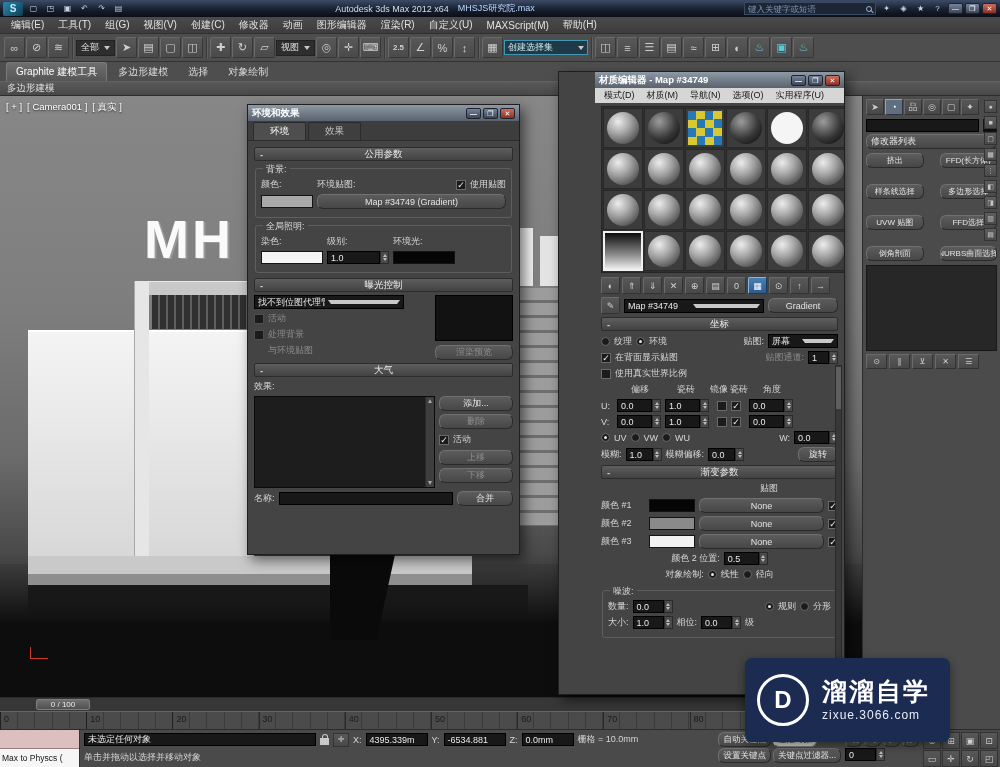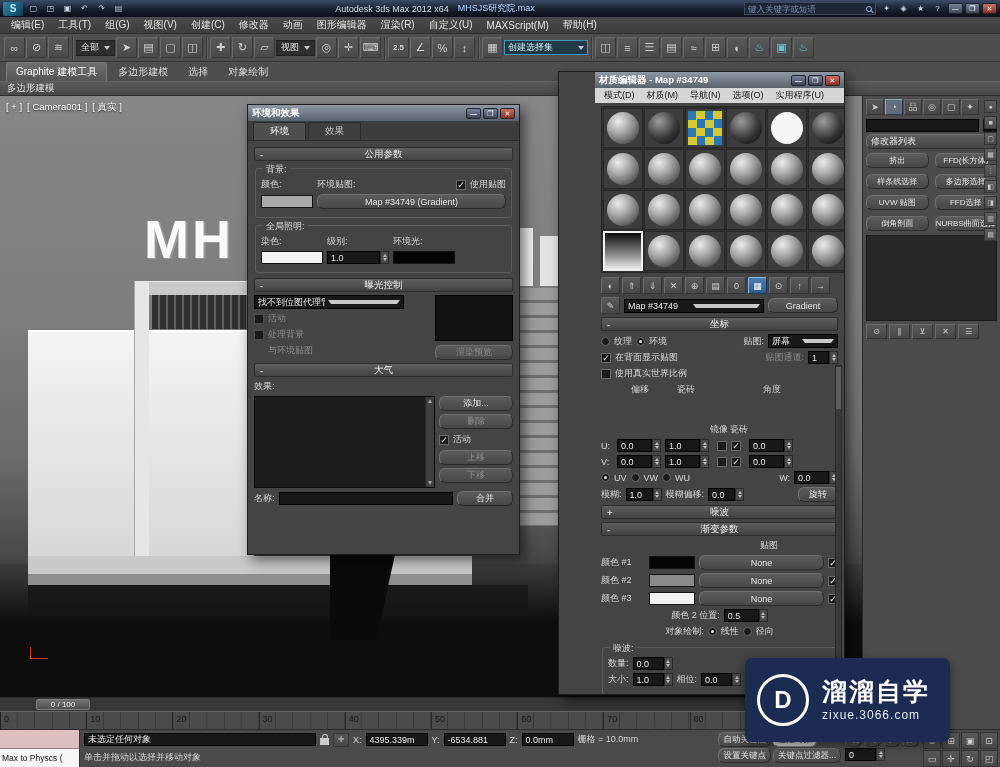--- a/index.html
+++ b/index.html
@@ -112,21 +112,21 @@
   .cb.checked::after{content:"✓";}
   .cb.gray{border-color:#4f4f4f;}
   .radio{width:9px;height:9px;border-radius:50%;background:#1b1b1b;border:1px solid #6a6a6a;position:relative;flex:none;}
   .radio.on::after{content:"";position:absolute;left:2px;top:2px;width:3px;height:3px;border-radius:50%;background:#e4e4e4;}
   .swatch{border:1px solid #141414;height:13px;}
   .listbox{background:#1d1d1d;border:1px solid #0b0b0b;position:relative;}
   .vsb{position:absolute;right:0;top:0;bottom:0;width:9px;background:#3e3e3e;border-left:1px solid #2a2a2a;}
   .vsb::before,.vsb::after{content:"";position:absolute;left:2px;width:0;height:0;border-left:2.5px solid transparent;border-right:2.5px solid transparent;}
   .vsb::before{top:2px;border-bottom:4px solid #a8a8a8;}
   .vsb::after{bottom:2px;border-top:4px solid #a8a8a8;}
-  .w20{width:20px;margin-top:40px;} .w30{width:30px;} .w36{width:36px;} .w40{width:40px;} .w44{width:44px;} .w46{width:46px;}
+  .w20{width:20px;} .w30{width:30px;} .w36{width:36px;} .w40{width:40px;} .w44{width:44px;} .w46{width:46px;}
   .w52{width:52px;} .w56{width:56px;} .w62{width:62px;} .w70{width:70px;} .w78{width:78px;} .spr{flex:1;}
   
   #env-dialog{left:247px;top:104px;width:273px;height:451px;z-index:10;}
   
   #mat-editor{left:558px;top:71px;width:287px;height:624px;z-index:20;padding-left:36px;}
   .me-menu{height:15px;background:#d6d6d6;color:#151515;display:flex;align-items:center;padding:0 3px;flex:none;}
   .me-menu div{padding:0 6px;font-size:9px;}
   .slots-wrap{display:flex;gap:3px;}
   .slots{display:grid;grid-template-columns:repeat(6,40px);grid-auto-rows:40px;gap:1px;background:#303030;border:1px solid #262626;padding:1px;}
   .slot{width:40px;height:40px;background:#3c3c3c;border:1px solid #282828;display:flex;align-items:center;justify-content:center;}
@@ -148,21 +148,21 @@
   .me-scroll{position:absolute;right:2px;top:262px;bottom:4px;width:7px;background:#383838;border:1px solid #2a2a2a;}
   .me-scroll::before{content:"";position:absolute;left:0;right:0;top:1px;height:42px;background:#5e5e5e;}
   .hdrrow{display:flex;font-size:9px;color:#cfcfcf;margin:2px 0 1px;}
   .hc{text-align:center;}
   
   #cmd-panel{position:absolute;left:862px;top:96px;width:138px;height:601px;background:#4b4b4b;border-left:1px solid #2c2c2c;padding:3px;}
   .cptabs{display:flex;gap:1px;margin-bottom:4px;}
   .cptab{width:18px;height:16px;background:linear-gradient(#575757,#474747);border:1px solid;border-color:#696969 #343434 #343434 #696969;
     color:#cfcfcf;font-size:9px;display:flex;align-items:center;justify-content:center;}
   .cptab.active{background:#5f6f7f;color:#fff;border-color:#8aa #334 #334 #8aa;}
-  .pm-grid{display:grid;grid-template-columns:1fr 1fr;gap:6px;margin-top:4px;}
+  .pm-grid{display:grid;grid-template-columns:1fr 1fr;gap:16px;margin-top:4px;}
   .pmbtn{height:15px;font-size:8px;white-space:nowrap;overflow:hidden;}
   .stack{height:86px;background:#272727;border:1px solid #181818;margin-top:4px;}
   .cp-icons{display:flex;gap:2px;margin-top:3px;}
   .cpi{width:21px;height:15px;background:linear-gradient(#585858,#484848);border:1px solid;border-color:#6a6a6a #333 #333 #6a6a6a;
     color:#cfcfcf;font-size:8px;display:flex;align-items:center;justify-content:center;}
   #right-dock{position:absolute;left:984px;top:100px;width:15px;display:flex;flex-direction:column;gap:3px;z-index:6;}
   #right-dock div{width:13px;height:13px;background:linear-gradient(#5e5e5e,#4a4a4a);border:1px solid #333;
     color:#c6c6c6;font-size:7px;display:flex;align-items:center;justify-content:center;}
   
   #time-slider{position:absolute;left:0;top:697px;width:862px;height:14px;background:#373737;border-top:1px solid #2a2a2a;display:flex;align-items:center;}
@@ -654,23 +654,20 @@
             <span class="field">0.0</span>
             <span class="sa">
               <i class="up"></i>
               <i class="dn"></i>
             </span>
           </div>
         <span class="spr"></span>
         <div class="btn w40">旋转</div>
       </div>
 
-      <div class="ro-hdr closed">
-        <span>噪波</span>
-      </div>
       <div class="ro-hdr">
         <span>渐变参数</span>
       </div>
       <div class="row" style="margin-bottom:1px;">
         <span class="spr"></span>
         <span class="lbl" style="margin-right:60px;">贴图</span>
       </div>
       <div class="row">
         <span class="lbl w44">颜色 #1</span>
         <span class="swatch w46" style="background:#050505"></span>

